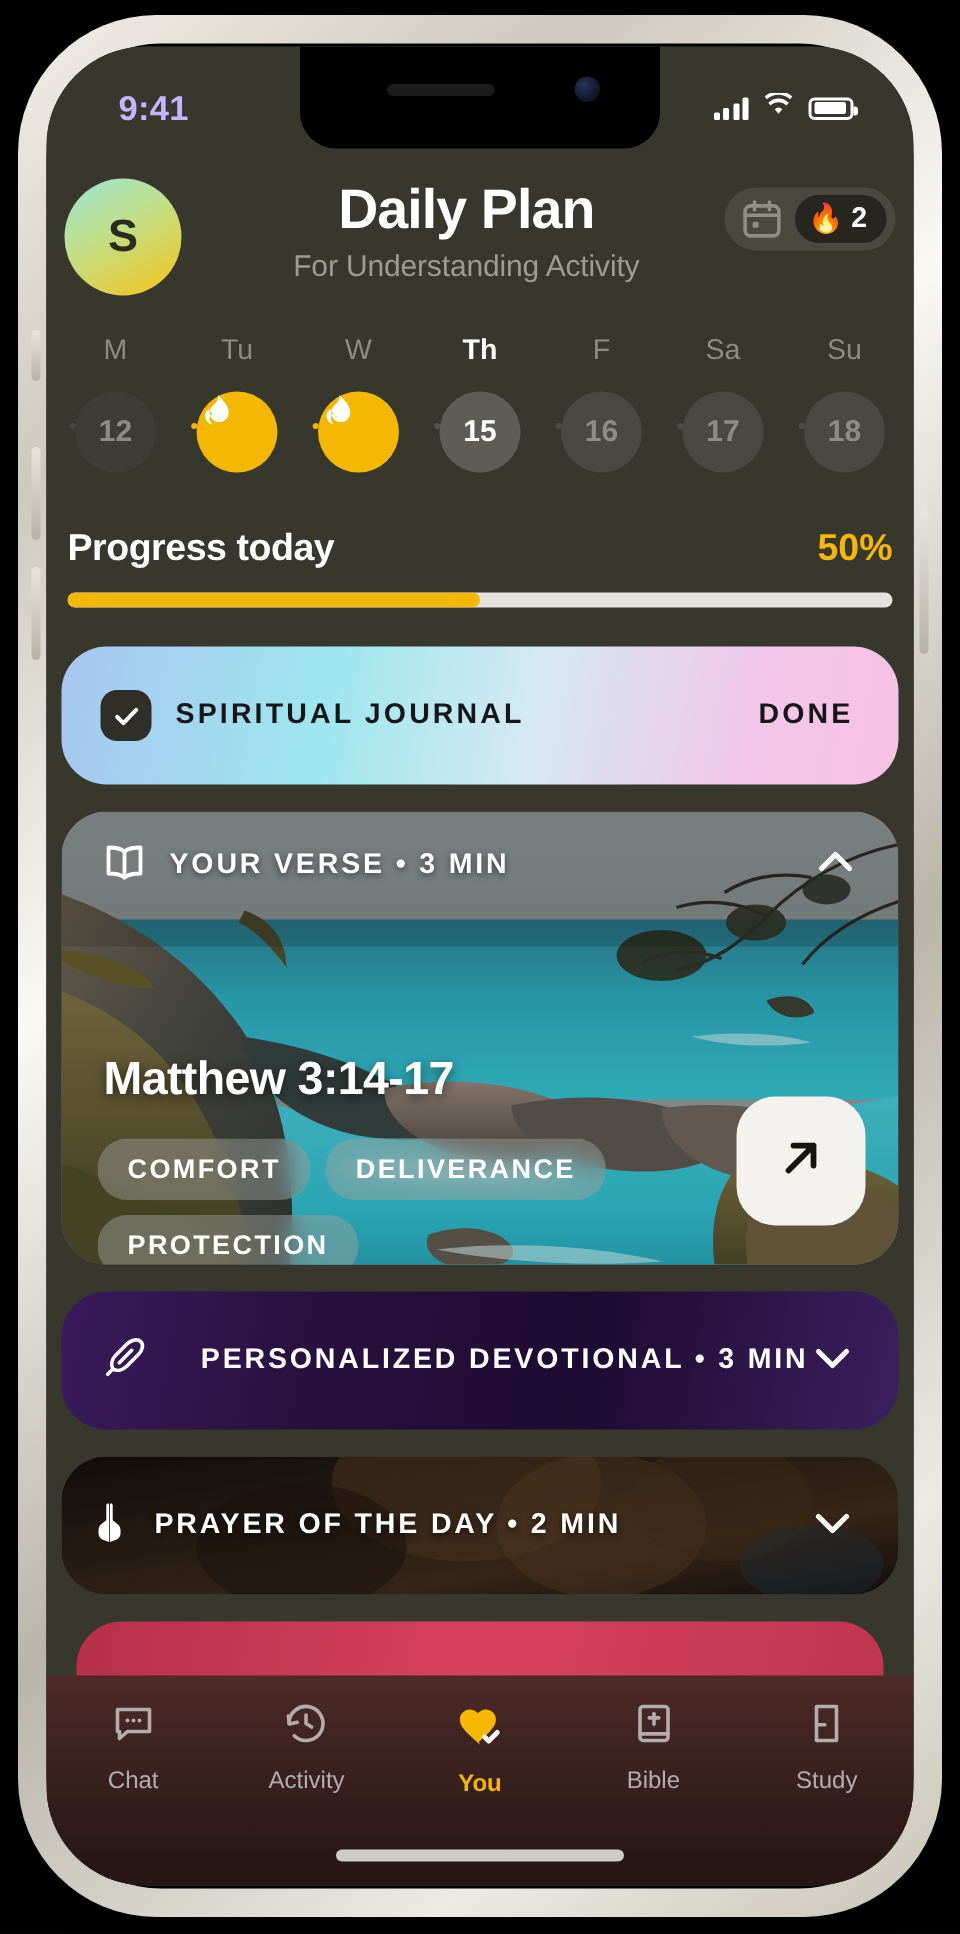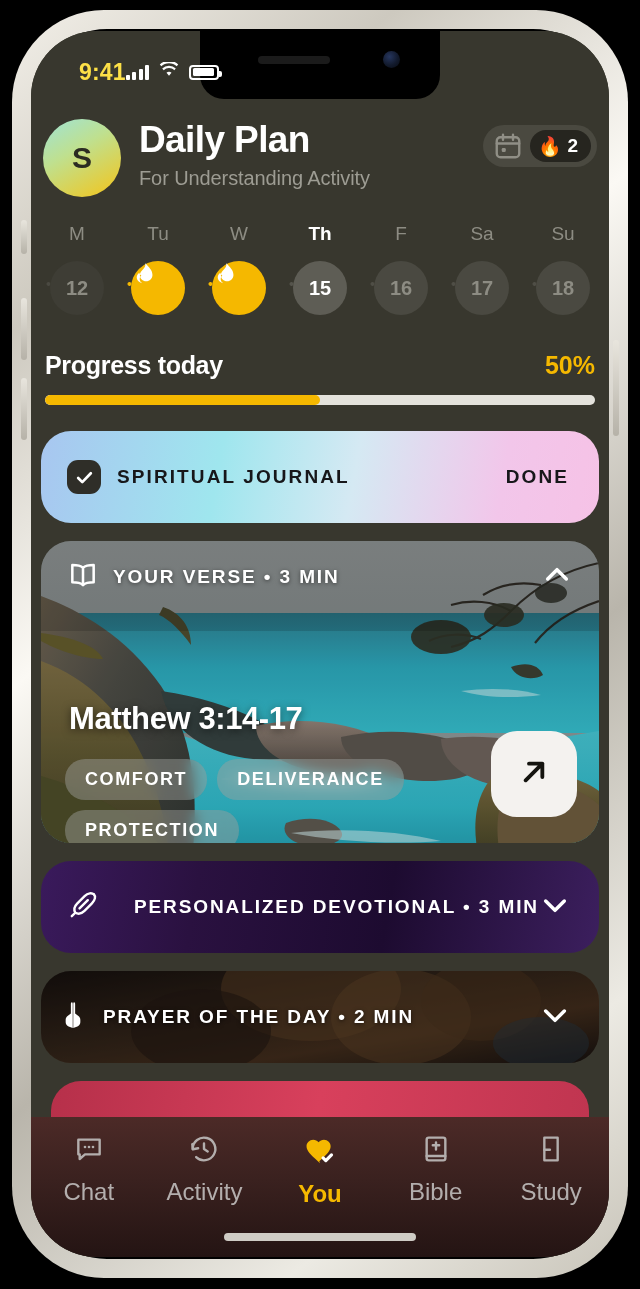--- a/index.html
+++ b/index.html
@@ -51,22 +51,22 @@
     border-radius: 5px; background: #1b1b1b;
   }
   .notch-cam {
     position: absolute; right: 40px; top: 20px; width: 17px; height: 17px;
     border-radius: 50%; background: radial-gradient(circle at 38% 34%, #26365e 0%, #121a2c 55%, #070a12 100%);
   }
 
   
   .statusbar {
     position: absolute; top: 0; left: 0; width: 100%; height: 68px;
-    display: flex; align-items: center; 
-    padding: 14px 40px 0 48px; z-index: 45; color: #fde047;
+    display: flex; align-items: center; justify-content: space-between;
+    padding: 14px 40px 0 48px; z-index: 45; color: #c4b5fd;
   }
   .status-time { font-size: 23px; font-weight: 700; letter-spacing: .2px; }
   .status-right { display: flex; align-items: center; gap: 9px; }
   .bars { display: flex; align-items: flex-end; gap: 2.5px; height: 15px; }
   .bars i { width: 4px; background: #fff; border-radius: 1px; display: block; }
   .bars i:nth-child(1){height:5px}.bars i:nth-child(2){height:8px}
   .bars i:nth-child(3){height:11px}.bars i:nth-child(4){height:15px}
   .batt { width: 30px; height: 15px; border: 2px solid #fff; border-radius: 4px; position: relative; padding: 1.5px; }
   .batt::after { content:""; position:absolute; right:-4.5px; top:4px; width:2.5px; height:6px; background:#fff; border-radius:0 2px 2px 0; }
   .batt > span { display:block; height:100%; width:92%; background:#fff; border-radius:1.5px; }
@@ -80,21 +80,21 @@
   }
 
   
   .header { display: flex; align-items: flex-start; padding: 20px 12px 0 12px; }
   .avatar {
     width: 78px; height: 78px; border-radius: 50%; flex: 0 0 auto;
     background: linear-gradient(150deg,#9fe3d6 0%,#bfe08f 40%,#f5c418 100%);
     display: flex; align-items: center; justify-content: center;
     color: #2b2b22; font-size: 30px; font-weight: 700;
   }
-  .header-text { flex: 1 1 auto; padding-left: 18px; padding-top: 2px; }
+  .header-text { flex: 1 1 auto; padding-left: 18px; padding-top: 2px; text-align: center; }
   .h-title { color: #fff; font-size: 37px; font-weight: 700; letter-spacing: -.6px; line-height: 1.05; }
   .h-sub { color: #9d9c93; font-size: 20px; margin-top: 7px; letter-spacing: -.1px; }
   .header-actions {
     display: flex; align-items: center; gap: 2px; flex: 0 0 auto;
     background: #4a4940; border-radius: 22px; padding: 5px 6px; margin-top: 6px;
   }
   .cal-icon { width: 30px; height: 30px; margin: 0 5px 0 4px; display:block; }
   .streak-pill {
     display: flex; align-items: center; gap: 5px;
     background: #26251f; border-radius: 17px; padding: 5px 13px 5px 9px;
@@ -198,21 +198,21 @@
   }
   .icon-left { flex: 0 0 auto; position: relative; }
 
   
   .tabbar {
     position: absolute; left: 0; right: 0; bottom: 0; height: 140px;
     background: linear-gradient(180deg,#4c2a27 0%,#3a211f 45%,#241413 100%);
     display: flex; align-items: flex-start; padding-top: 16px; z-index: 30;
   }
   .tab { flex: 1 1 0; display: flex; flex-direction: column; align-items: center; gap: 9px; }
-  .tab-label { font-size: 24px; color: #b3aead; text-align: right; }
+  .tab-label { font-size: 16px; color: #b3aead; text-align: right; }
   .tab.active .tab-label { color: #f5b800; font-weight: 600; }
   .home-ind {
     position: absolute; left: 50%; transform: translateX(-50%); bottom: 16px;
     width: 192px; height: 8px; border-radius: 4px; background: #cfccc5; z-index: 35;
   }
 </style>
 </head>
 <body>
 
 <div id="stage">

